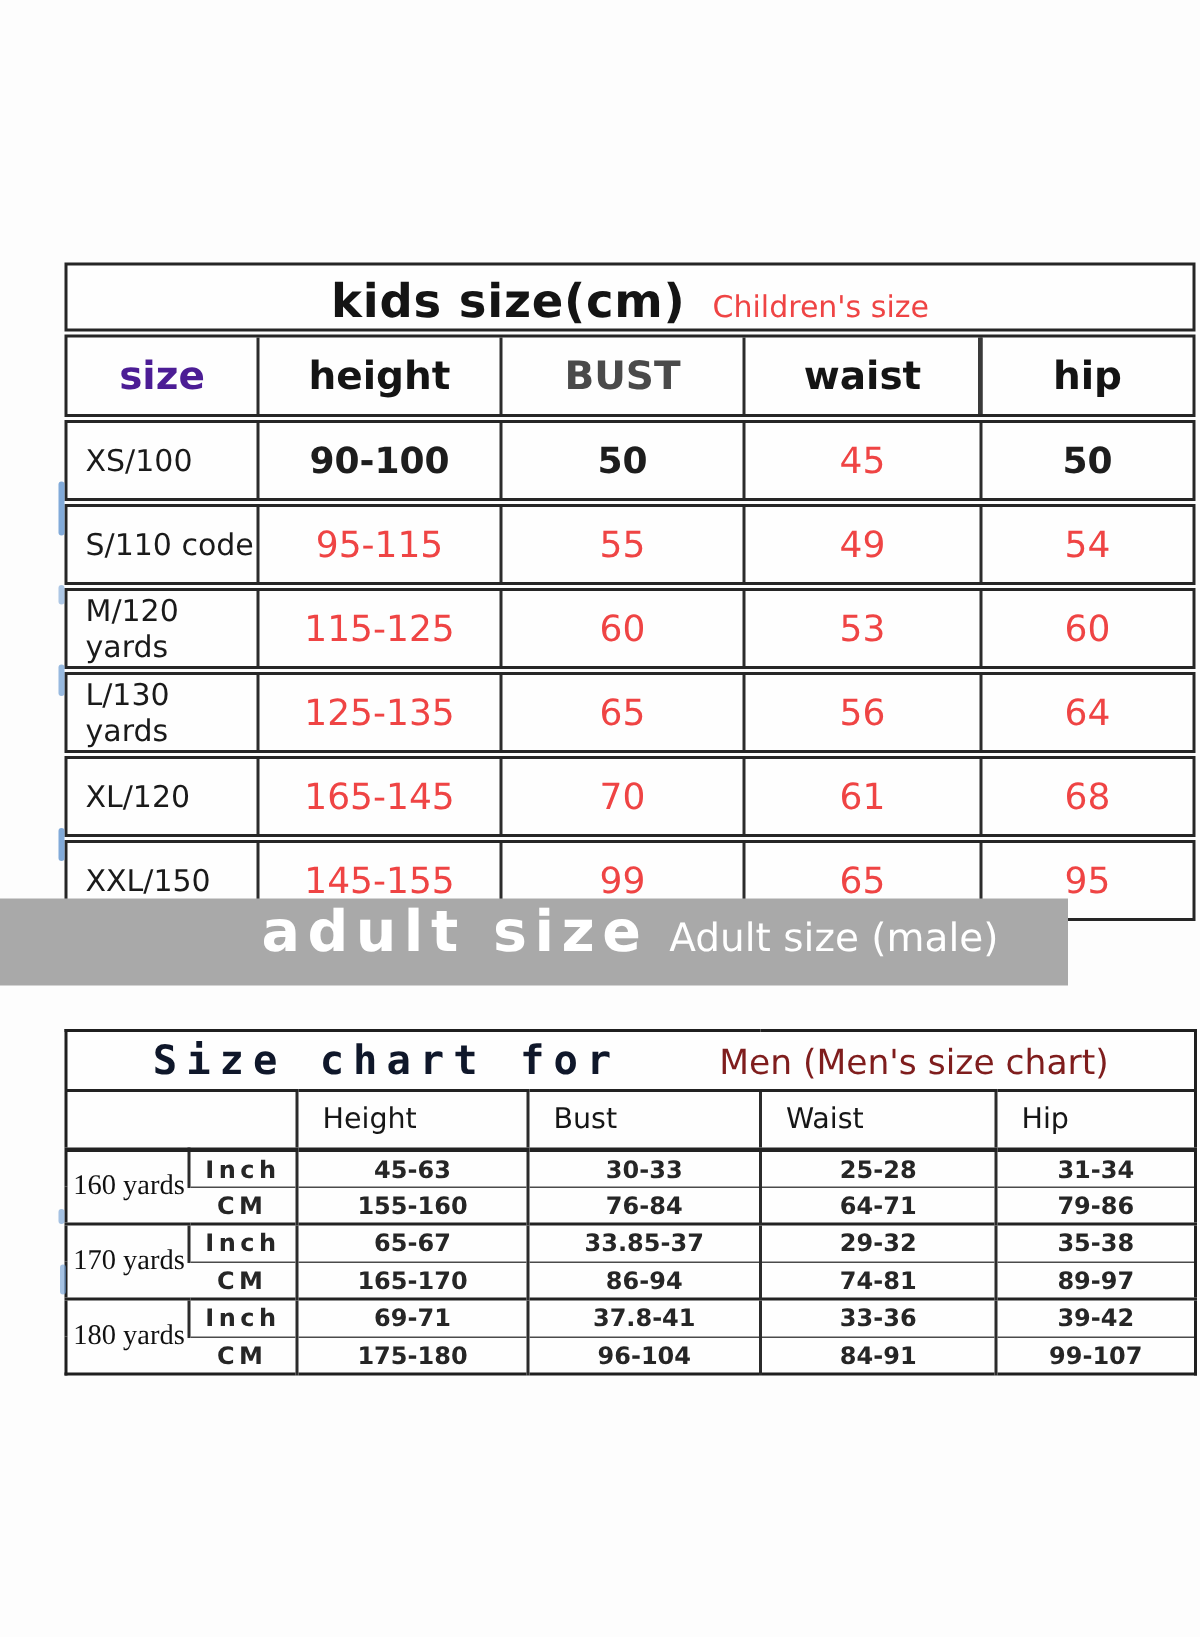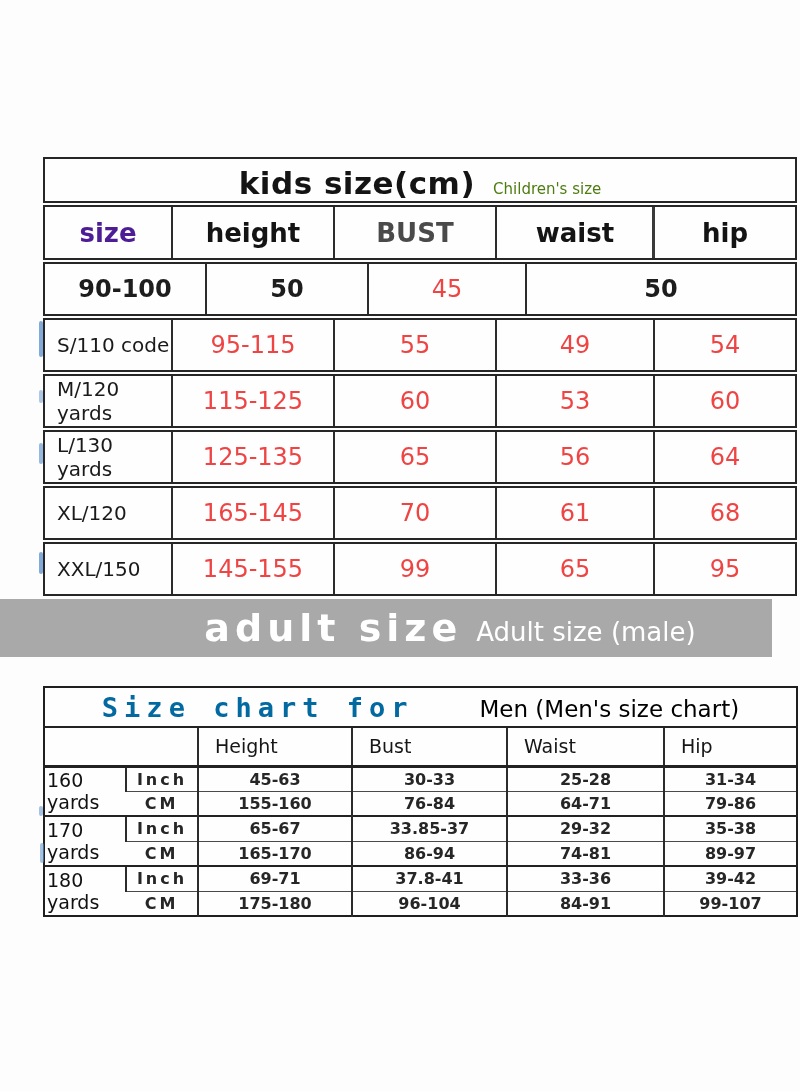--- a/index.html
+++ b/index.html
@@ -1,59 +1,59 @@
 <!DOCTYPE html>
 <html><head>
 <meta charset="utf-8">
 <style>
   * { margin:0; padding:0; box-sizing:border-box; }
   html,body { width:800px; height:1091px; background:#fdfdfd; font-family:"DejaVu Sans", sans-serif; color:#1c1c1c; overflow:hidden; position:relative; }
 
   
-  .kids-table { position:absolute; left:43px; top:157px; width:754px; }
+  .kids-table { position:absolute; left:43px; top:175px; width:754px; }
   .kt-box { border:2px solid #262626; background:#fefefe; margin-bottom:2px; display:flex; }
   .kt-title { height:46px; align-items:baseline; justify-content:center; gap:18px; padding-top:6px; }
   .kt-title .big { font-size:31px; font-weight:bold; letter-spacing:0.5px; color:#141414; }
-  .kt-title .small { font-size:15px; color:#4d7c0f; }
+  .kt-title .small { font-size:20px; color:#ef4444; }
   .kt-header { height:55px; }
   .kt-row { height:54px; }
   .kc { display:flex; align-items:center; justify-content:center; border-right:2px solid #2c2c2c; height:100%; }
   .kc:last-child { border-right:none; }
   .kc.c0 { width:128px; }
   .kc.c1 { width:162px; }
   .kc.c2 { width:162px; }
   .kc.c3 { width:158px; }
   .kc.c4 { flex:1; }
   .kt-header .kc { font-size:26px; font-weight:bold; color:#141414; }
   .kt-header .kc.c0 { color:#4c1d95; }
   .kt-header .kc.c2 { color:#4a4a4a; }
   .kt-header .kc.c4 { border-left:3px solid #3a3a3a; margin-left:-3px; }
   .kt-row .kc.c0 { justify-content:flex-start; padding-left:12px; font-size:20px; color:#1a1a1a; }
   .kt-row .kc { font-size:24px; color:#ef4444; }
   .kt-row.first .kc.c1, .kt-row.first .kc.c2, .kt-row.first .kc.c4 { font-weight:bold; color:#1d1d1d; }
 
   
-  .adult-banner { position:absolute; left:0; top:599px; width:772px; height:58px; background:#a9a9a9; display:flex; align-items:center; justify-content:center; }
+  .adult-banner { position:absolute; left:0; top:599px; width:712px; height:58px; background:#a9a9a9; display:flex; align-items:flex-start; justify-content:center; }
   .adult-banner .inner { display:flex; align-items:baseline; gap:14px; transform:translateX(64px); }
   .adult-banner .big { font-size:38px; font-weight:bold; color:#ffffff; letter-spacing:5px; }
   .adult-banner .small { font-size:26px; font-weight:normal; color:#ffffff; }
 
   
   .mens-table { position:absolute; left:43px; top:686px; width:753px; border-collapse:collapse; background:#fefefe; border:2px solid #1f1f1f; table-layout:fixed; }
   .mens-table td { border-left:2px solid #2b2b2b; border-top:1px solid #3d3d3d; text-align:center; vertical-align:middle; overflow:hidden; }
   .mens-table td:first-child { border-left:none; }
   .mt-title-cell { height:40px; border-top:none !important; }
   .mt-title { display:flex; align-items:baseline; justify-content:center; gap:24px; }
-  .mt-title .big { font-family:"DejaVu Sans Mono", monospace; font-size:27px; font-weight:bold; letter-spacing:6px; color:#0369a1; }
-  .mt-title .small { font-size:23px; color:#000000;margin-left:42px; }
+  .mt-title .big { font-family:"DejaVu Sans Mono", monospace; font-size:27px; font-weight:bold; letter-spacing:6px; color:#0f172a; }
+  .mt-title .small { font-size:23px; color:#7f1d1d;margin-left:42px; }
   tr.mt-header td { height:39px; border-top:2px solid #222; border-bottom:3px solid #222; font-size:19px; text-align:left; padding-left:16px; color:#161616; }
   tr.g-top td { border-top:2px solid #222; }
   tr.g-sub td { border-top:1px solid #4a4a4a; }
   .mens-table tr.data-row td { height:25px; font-size:16px; font-weight:bold; color:#262626; }
-  td.mt-size { font-weight:normal !important; font-size:19px !important; text-align:left; padding-left:2px; color:#111 !important; }
+  td.mt-size { font-weight:normal !important; font-size:19px !important; text-align:center; padding-left:2px; color:#111 !important;font-family:Liberation Serif, serif; }
   td.mt-unit { letter-spacing:3px; font-size:16px; }
 
   
   .artifact { position:absolute; width:4px; border-radius:2px; background:#6b9bd2; opacity:0.85; }
 </style>
 </head>
 <body>
 
 <div class="kids-table">
 
@@ -64,20 +64,21 @@
 
   <div class="kt-box kt-header">
     <div class="kc c0">size</div>
     <div class="kc c1">height</div>
     <div class="kc c2">BUST</div>
     <div class="kc c3">waist</div>
     <div class="kc c4">hip</div>
   </div>
 
   <div class="kt-box kt-row first">
+    <div class="kc c0">XS/100</div>
     <div class="kc c1">90-100</div>
     <div class="kc c2">50</div>
     <div class="kc c3">45</div>
     <div class="kc c4">50</div>
   </div>
 
   <div class="kt-box kt-row">
     <div class="kc c0">S/110 code</div>
     <div class="kc c1">95-115</div>
     <div class="kc c2">55</div>

